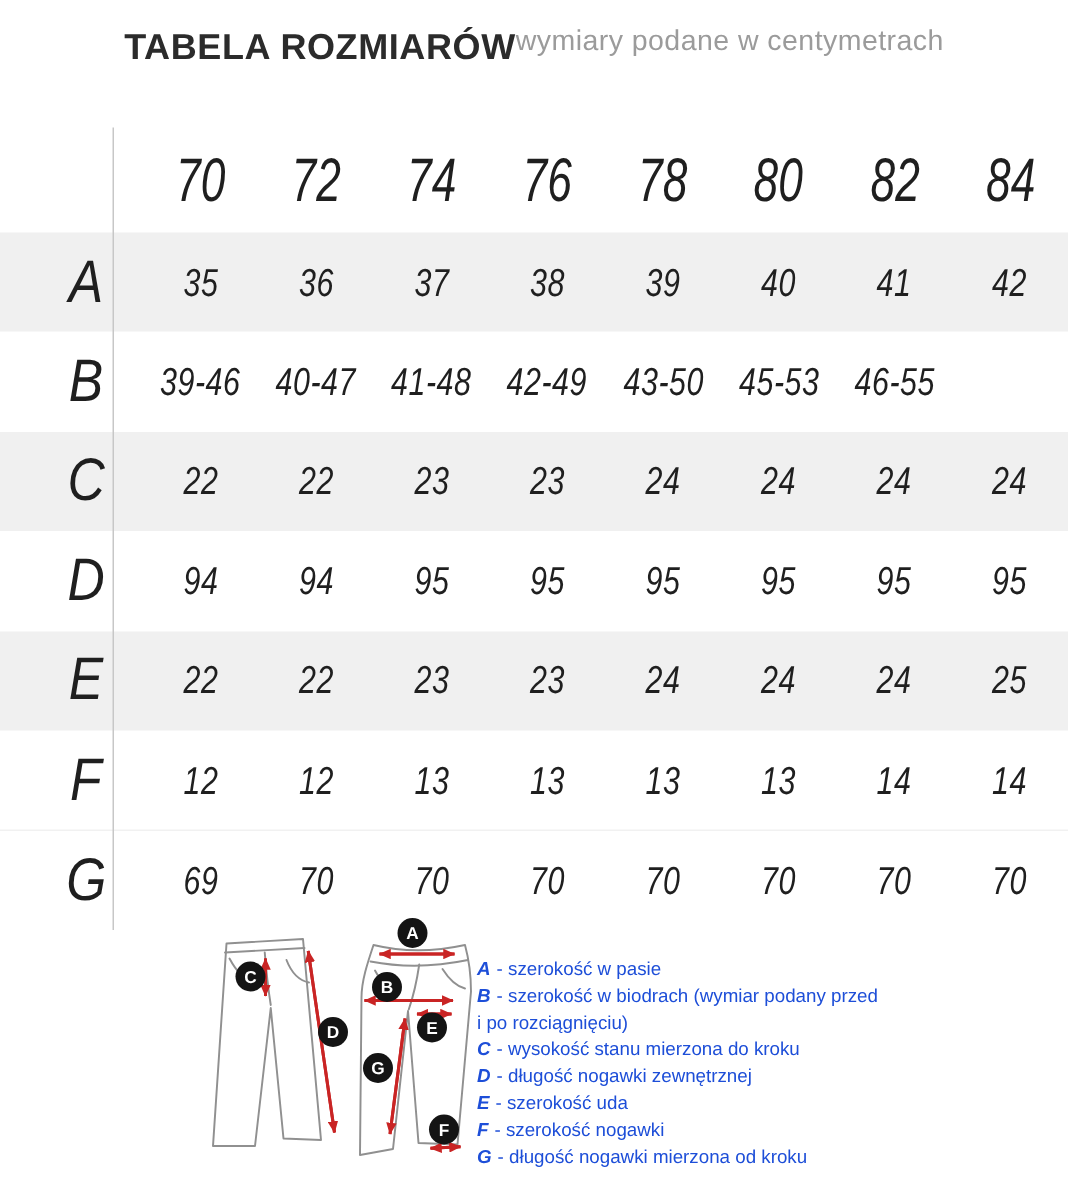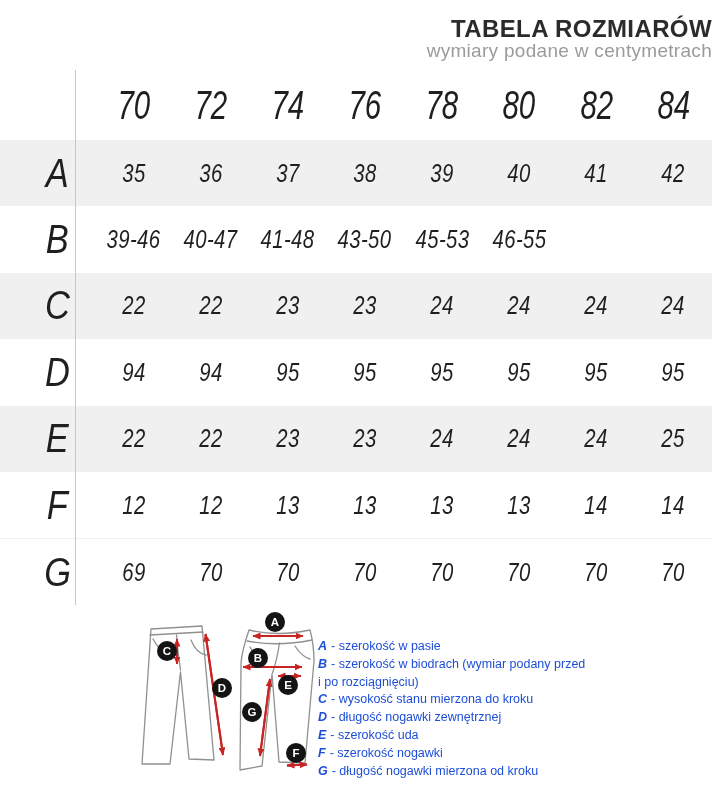--- a/index.html
+++ b/index.html
@@ -2,21 +2,21 @@
 <html><head>
 <meta charset="utf-8">
 <style>
   html,body { margin:0; padding:0; background:#fff; }
   .page {
     position:relative; width:712px; height:800px; background:#ffffff;
     font-family:"Liberation Sans", sans-serif; overflow:hidden;
   }
 
   
-  .hdr { height:70px; display:flex; flex-direction:column; align-items:flex-end; justify-content:center; padding-top:4px; box-sizing:border-box; }
+  .hdr { height:70px; display:flex; flex-direction:row; align-items:flex-start; justify-content:center; padding-top:4px; box-sizing:border-box;margin-top:15px; }
   .hdr .title { font-size:24px; font-weight:bold; color:#2b2b2b; letter-spacing:0.4px; line-height:26px; }
   .hdr .subtitle { font-size:19px; color:#9b9b9b; letter-spacing:0.3px; line-height:17px; }
 
   
   .size-table { position:relative; height:535px; }
   .t-row { display:grid; grid-template-columns:75px repeat(8, 1fr); height:66.4px; align-items:center;padding-left:20px; }
   .t-row.t-head { height:70px; }
   .t-row.shaded { background:#f0f0f0; }
   .t-row.g-row { border-top:1px solid #f1f1f1; height:65.4px; }
   .cell { text-align:center; overflow:visible; }
@@ -76,20 +76,21 @@
         <div class="cell"><span class="fig val-fig">39</span></div>
         <div class="cell"><span class="fig val-fig">40</span></div>
         <div class="cell"><span class="fig val-fig">41</span></div>
         <div class="cell"><span class="fig val-fig">42</span></div>
       </div>
       <div class="t-row">
         <div class="cell"><span class="fig label-fig">B</span></div>
         <div class="cell"><span class="fig val-fig">39-46</span></div>
         <div class="cell"><span class="fig val-fig">40-47</span></div>
         <div class="cell"><span class="fig val-fig">41-48</span></div>
+        <div class="cell"><span class="fig val-fig">42-49</span></div>
         <div class="cell"><span class="fig val-fig">43-50</span></div>
         <div class="cell"><span class="fig val-fig">45-53</span></div>
         <div class="cell"><span class="fig val-fig">46-55</span></div>
       </div>
       <div class="t-row shaded">
         <div class="cell"><span class="fig label-fig">C</span></div>
         <div class="cell"><span class="fig val-fig">22</span></div>
         <div class="cell"><span class="fig val-fig">22</span></div>
         <div class="cell"><span class="fig val-fig">23</span></div>
         <div class="cell"><span class="fig val-fig">23</span></div>

